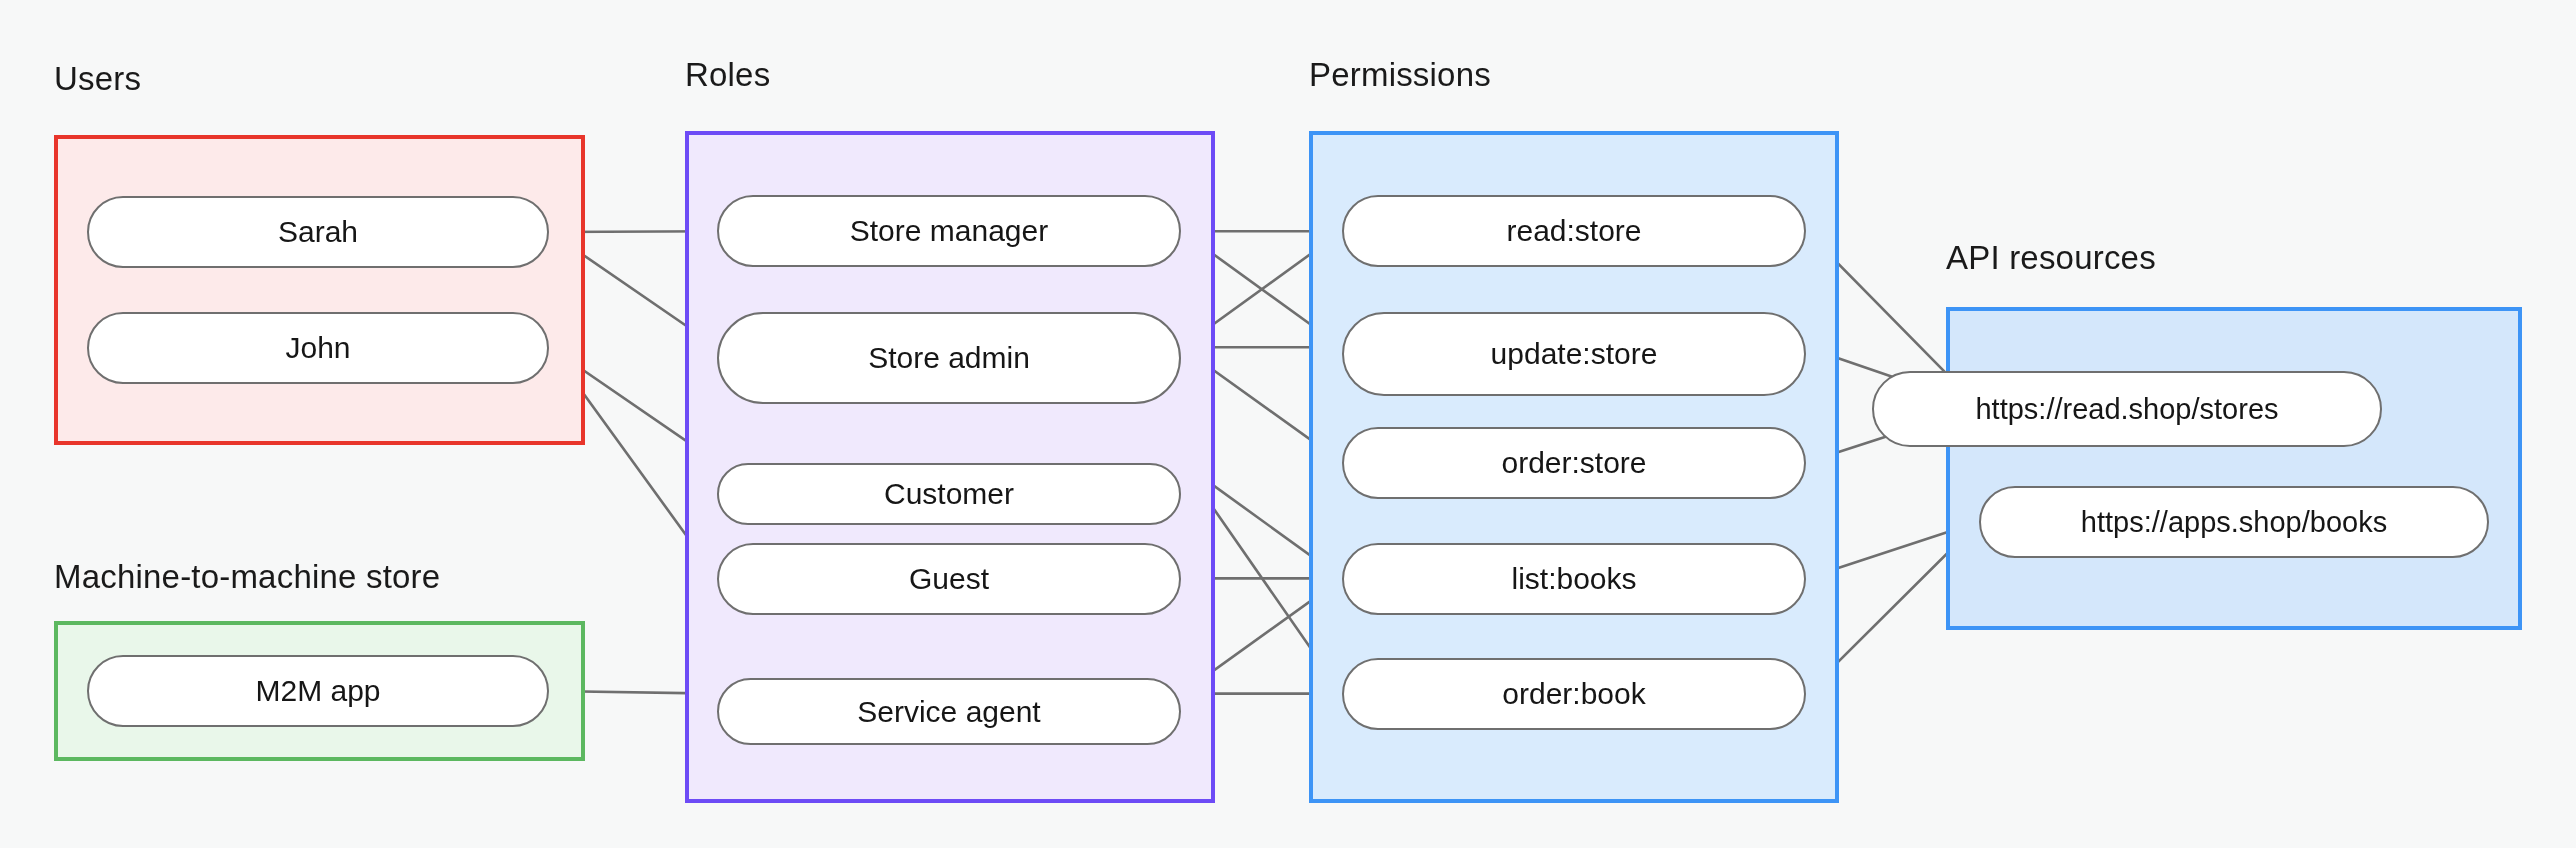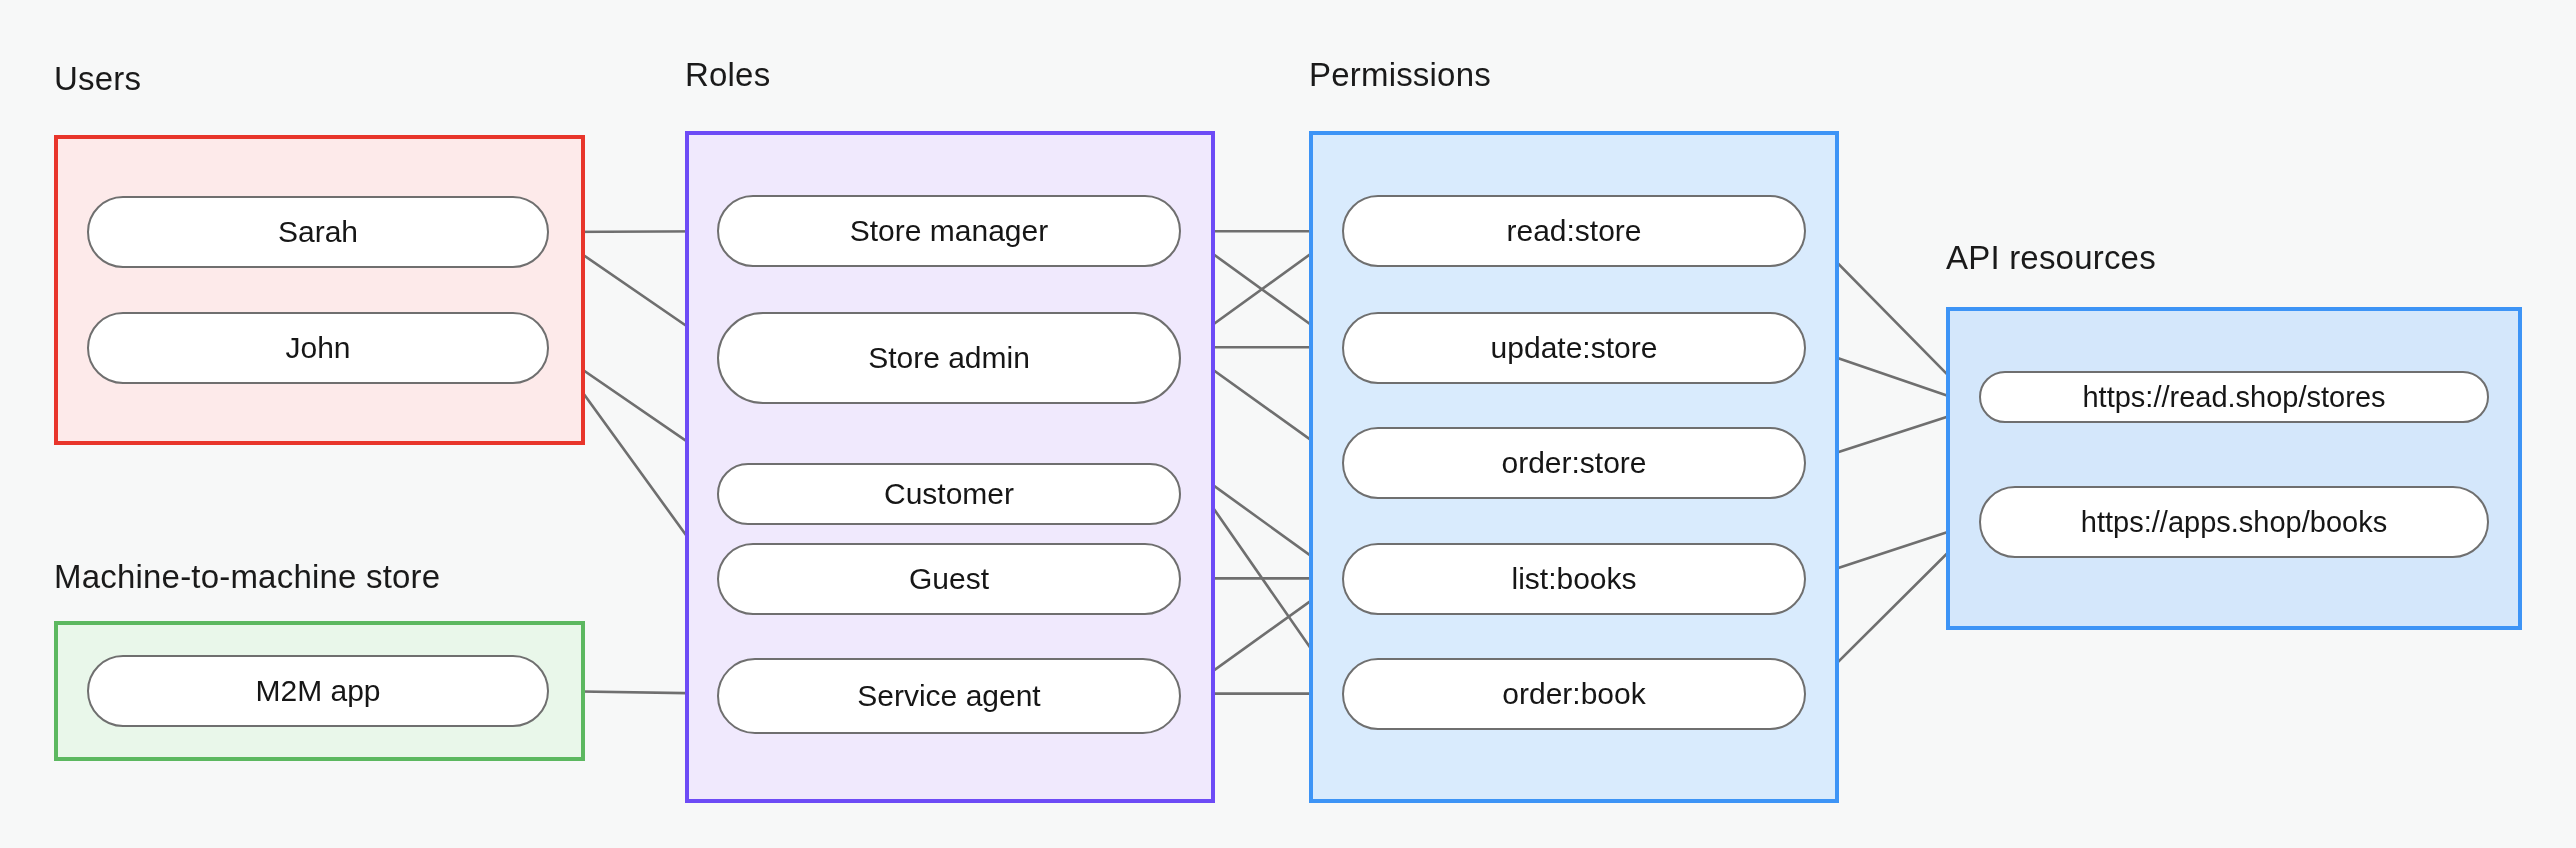--- a/index.html
+++ b/index.html
@@ -99,29 +99,29 @@
   <div class="group-label" style="left:54px;top:550px;">Machine-to-machine store</div>
   <div class="group-box grp-m2m" style="left:54px;top:621px;width:531px;height:140px;"></div>
   <div class="node" style="left:87px;top:655px;width:462px;height:72px;">M2M app</div>
 
   <div class="group-label" style="left:685px;top:48px;">Roles</div>
   <div class="group-box grp-roles" style="left:685px;top:131px;width:530px;height:672px;"></div>
   <div class="node" style="left:717px;top:195px;width:464px;height:72px;">Store manager</div>
   <div class="node" style="left:717px;top:312px;width:464px;height:92px;">Store admin</div>
   <div class="node" style="left:717px;top:427px;width:464px;height:62px;margin-top:36px;">Customer</div>
   <div class="node" style="left:717px;top:543px;width:464px;height:72px;">Guest</div>
-  <div class="node" style="left:717px;top:658px;width:464px;height:76px;">Service agent</div>
+  <div class="node" style="left:717px;top:678px;width:464px;height:67px;">Service agent</div>
 
   <div class="group-label" style="left:1309px;top:48px;">Permissions</div>
   <div class="group-box grp-perms" style="left:1309px;top:131px;width:530px;height:672px;"></div>
   <div class="node" style="left:1342px;top:195px;width:464px;height:72px;">read:store</div>
-  <div class="node" style="left:1342px;top:312px;width:464px;height:72px;">update:store</div>
+  <div class="node" style="left:1342px;top:312px;width:464px;height:84px;">update:store</div>
   <div class="node" style="left:1342px;top:427px;width:464px;height:72px;">order:store</div>
   <div class="node" style="left:1342px;top:543px;width:464px;height:72px;">list:books</div>
   <div class="node" style="left:1342px;top:658px;width:464px;height:72px;">order:book</div>
 
   <div class="group-label" style="left:1946px;top:231px;">API resources</div>
   <div class="group-box grp-api" style="left:1946px;top:307px;width:576px;height:323px;"></div>
-  <div class="node small" style="left:1979px;top:371px;width:510px;height:52px;">https://read.shop/stores</div>
+  <div class="node small" style="left:1872px;top:371px;width:510px;height:76px;">https://read.shop/stores</div>
   <div class="node small" style="left:1979px;top:486px;width:510px;height:72px;">https://apps.shop/books</div>
 
 </div>
 
 
 </body></html>

